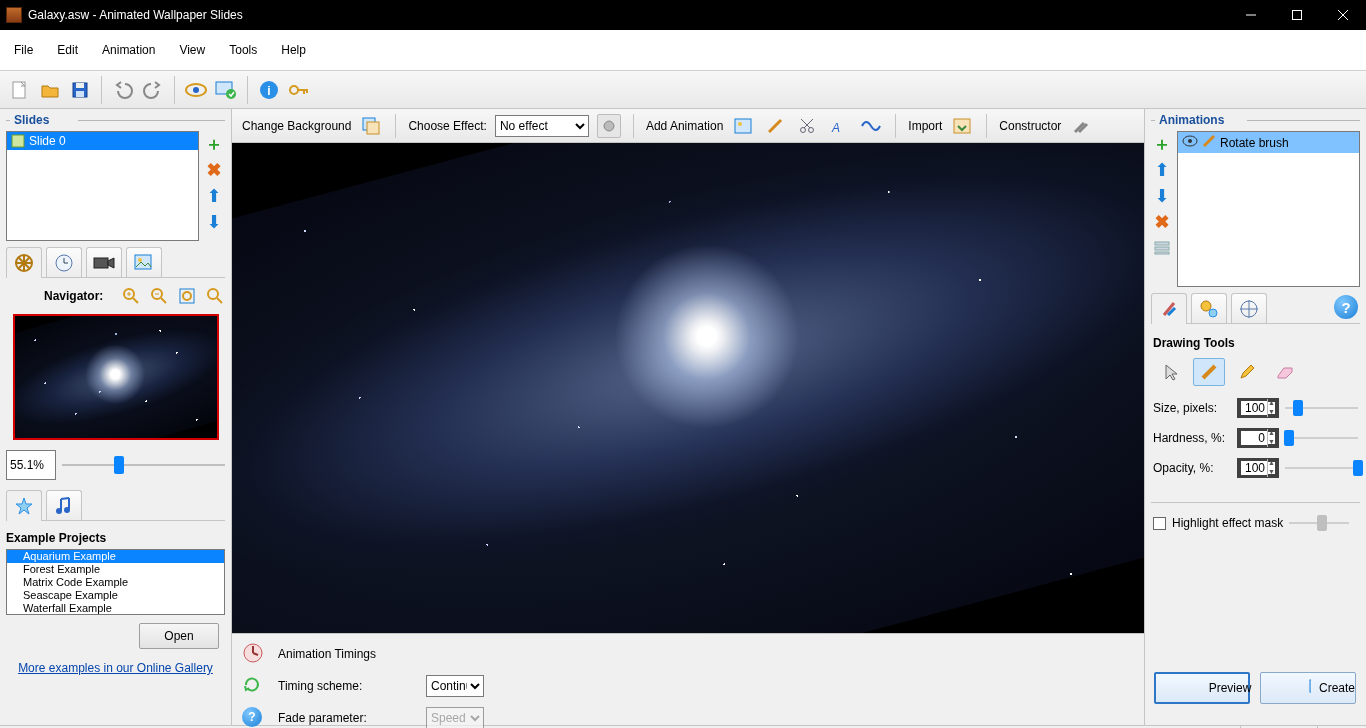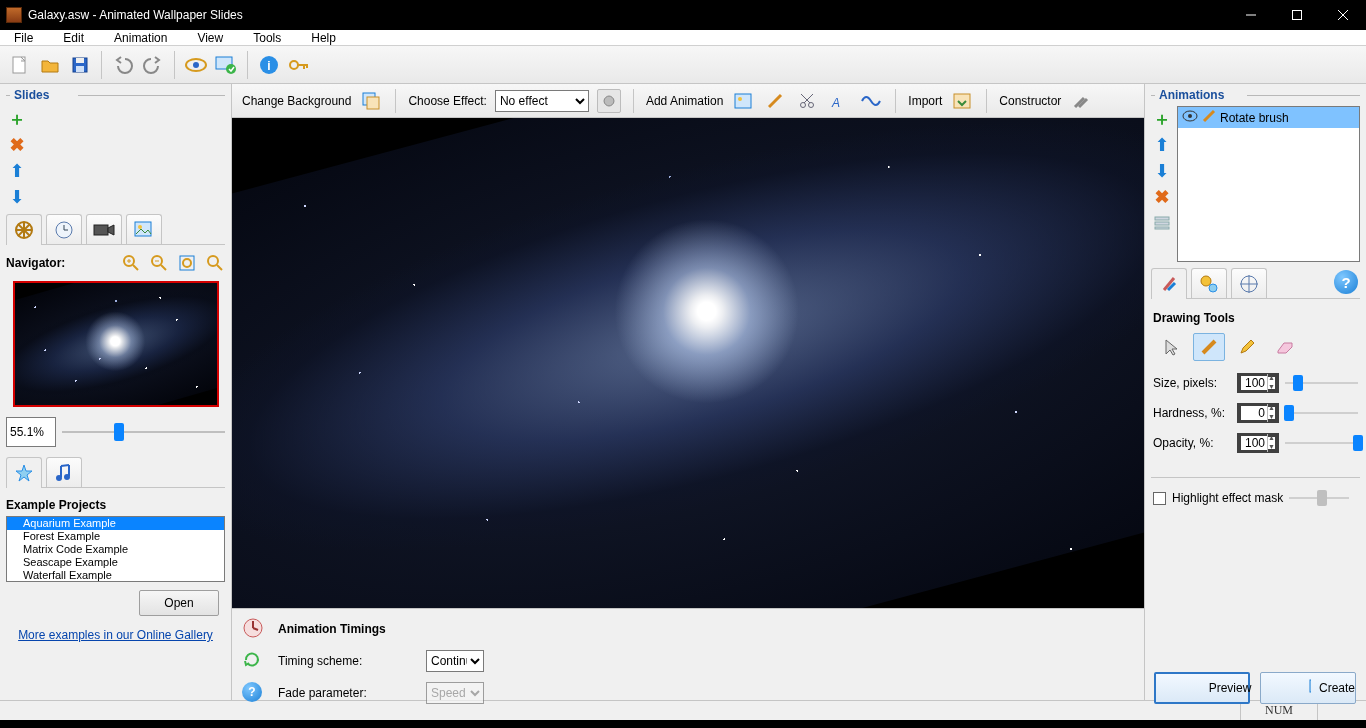--- a/index.html
+++ b/index.html
@@ -7,21 +7,21 @@
 
 
 .titlebar { height: 30px; background: #000; color: #fff; display: flex; align-items: center; padding-left: 6px; }
 .titlebar .app-icon { width: 16px; height: 16px; margin-right: 6px; background: linear-gradient(#c06a2a,#8a3c14); border:1px solid #5a2a0a; }
 .titlebar .title { flex: 0 0 auto; font-size: 12px; }
 .titlebar .spacer { flex: 1; }
 .winbtn { width: 46px; height: 30px; display:flex; align-items:center; justify-content:center; color:#fff; }
 .winbtn svg { stroke:#fff; stroke-width:1; fill:none; }
 
 
-.menubar { height: 16px; background:#fff; border-bottom:1px solid #d0d0d0; display:flex; align-items:center; padding:0 4px; gap:10px; }
+.menubar { height: 41px; background:#fff; border-bottom:1px solid #d0d0d0; display:flex; align-items:center; padding:0 4px; gap:4px; }
 .menubar .mi { padding: 3px 10px; cursor:default; }
 
 
 .maintoolbar { height: 38px; background: linear-gradient(#f7f7f7,#e9e9e9); border-bottom:1px solid #c5c5c5; display:flex; align-items:center; padding:0 6px; gap:2px; }
 .tb-btn { width:28px; height:28px; border:1px solid transparent; display:flex; align-items:center; justify-content:center; border-radius:2px; }
 .tb-sep { width:1px; height:28px; background:#c5c5c5; margin: 0 5px; }
 
 
 .body { display:flex; height: calc(728px - 30px - 24px - 38px - 20px); background:#f0f0f0; }
 .left { width: 232px; background:#f0f0f0; border-right:1px solid #c5c5c5; display:flex; flex-direction:column; padding:2px 6px 6px 6px; gap:2px; }
@@ -44,21 +44,21 @@
 .side-btns { display:flex; flex-direction:column; gap:4px; padding-top:2px; }
 .side-btn { width:22px; height:22px; display:flex; align-items:center; justify-content:center; border:1px solid transparent; border-radius:2px; }
 
 
 .tabrow { display:flex; gap:4px; border-bottom:1px solid #c5c5c5; padding-bottom:0; margin-top:4px; }
 .tab { width:36px; height:30px; border:1px solid #c5c5c5; border-bottom:none; background:linear-gradient(#fcfcfc,#ececec); display:flex; align-items:center; justify-content:center; border-radius:3px 3px 0 0; }
 .tab.active { background:#f0f0f0; position:relative; }
 .tab.active::after { content:""; position:absolute; left:0; right:0; bottom:-1px; height:2px; background:#f0f0f0; }
 
 
-.nav-row { display:flex; align-items:center; gap:8px; padding:6px 0 4px 0; }
+.nav-row { display:flex; align-items:center; gap:8px; padding:6px 0 4px 0;margin-left:38px; }
 .nav-row .lbl { font-weight:bold; flex:0 0 auto; }
 .nav-row .sp { flex:1; }
 .nav-icn { width:20px; height:20px; display:flex; align-items:center; justify-content:center; }
 .nav-preview { width:206px; height:126px; border:2px solid #d40000; background:#000; position:relative; margin:2px auto 4px auto; overflow:hidden; }
 .galaxy { position:absolute; inset:0; background:
   radial-gradient(circle at 50% 48%, #fff 0 4px, rgba(255,255,255,.85) 6px, rgba(200,220,255,.4) 14px, transparent 26px),
   radial-gradient(ellipse 70% 38% at 50% 50%, rgba(120,150,200,.45), rgba(40,60,110,.4) 40%, rgba(8,12,24,.6) 70%, transparent 80%),
   radial-gradient(ellipse 110% 70% at 50% 50%, rgba(30,40,70,.6), rgba(4,6,14,.9) 75%, #000 100%),
   #000;
   transform: rotate(-16deg) scale(1.15);
@@ -116,21 +116,21 @@
   radial-gradient(1px 1px at 92% 88%, #fff 99%, transparent),
   radial-gradient(1px 1px at 14% 52%, #cfd8ff 99%, transparent),
   radial-gradient(1px 1px at 72% 10%, #fff 99%, transparent),
   radial-gradient(1px 1px at 38% 58%, #cfd8ff 99%, transparent),
   radial-gradient(1px 1px at 20% 34%, #fff 99%, transparent),
   radial-gradient(1px 1px at 86% 60%, #cfd8ff 99%, transparent),
   radial-gradient(1px 1px at 54% 86%, #fff 99%, transparent);
 }
 
 .timings { height:92px; background:#f0f0f0; border-top:1px solid #c5c5c5; padding:6px 10px; display:grid; grid-template-columns:30px 110px 90px; grid-auto-rows:28px; align-items:center; gap:4px 6px; }
-.timings .hd { font-weight:bold; grid-column: 2 / span 2; }
+.timings .hd { font-weight:normal; grid-column: 2 / span 2; }
 select.tm { height:22px; border:1px solid #7a7a7a; background:#fff;margin-left:32px; }
 select.tm:disabled { color:#888; background:#f4f4f4; }
 
 
 .anim-row { display:flex; gap:4px; }
 .anim-list { background:#fff; border:1px solid #7a7a7a; flex:1; height:156px; }
 .anim-item { display:flex; align-items:center; gap:4px; padding:2px 4px; background:#7fc2ff; }
 .anim-item .nm { flex:1; }
 .right-tabrow { display:flex; gap:4px; border-bottom:1px solid #c5c5c5; margin-top:4px; align-items:center; }
 .right-tabrow .sp { flex:1; }
@@ -264,20 +264,28 @@
         <line x1="19" y1="10" x2="19" y2="13" stroke="#d69a1e" stroke-width="2"></line>
       </svg>
     </div>
 </div>
 
 <div class="body">
 
   <div class="left">
     <div class="panel-title"><span style="background:#f0f0f0;padding:0 4px;position:relative;z-index:1;">Slides</span></div>
     <div class="slides-row">
+      <div class="listbox">
+        <div class="list-item sel">
+          <span class="sm-icon"><svg width="14" height="14">
+                <rect x="1" y="1" width="12" height="12" fill="#cfe6a0" stroke="#6a9a2a"></rect>
+              </svg></span>
+          <span>Slide 0</span>
+        </div>
+      </div>
       <div class="side-btns">
         <div class="side-btn">
             <span class="i-plus">＋</span>
           </div>
         <div class="side-btn">
             <span class="i-del">✖</span>
           </div>
         <div class="side-btn">
             <span class="i-up">⬆</span>
           </div>

